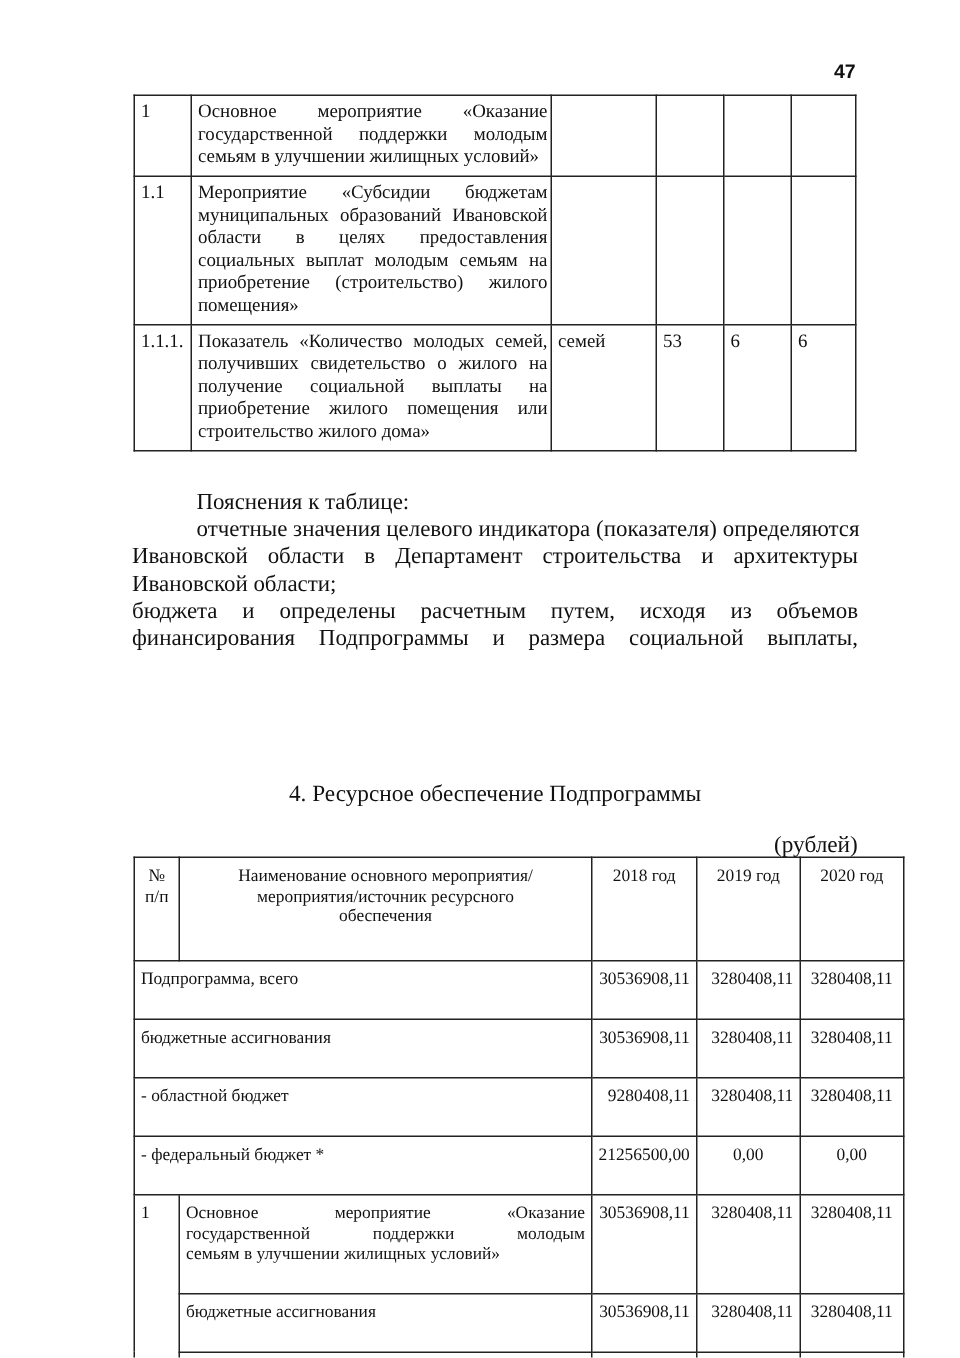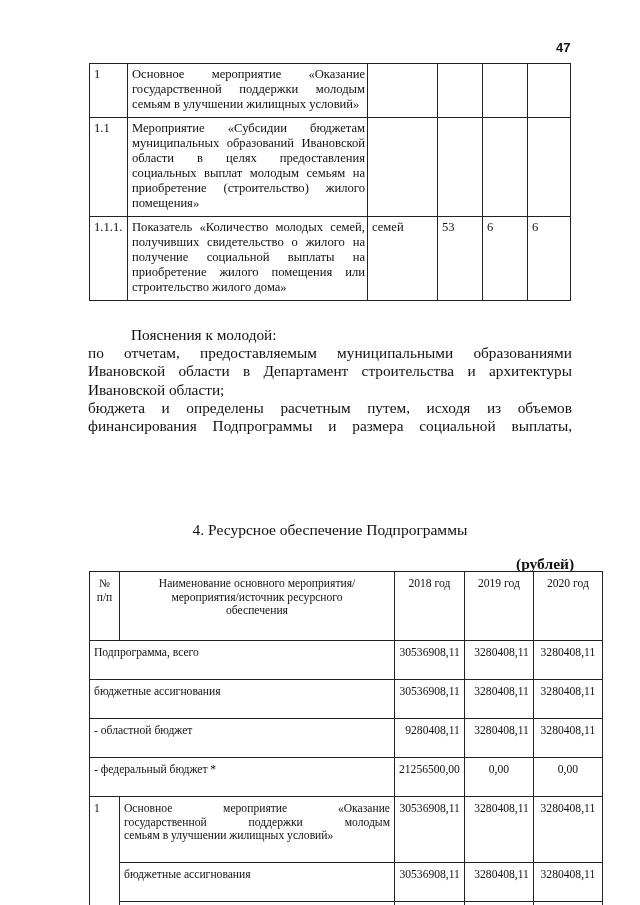--- a/index.html
+++ b/index.html
@@ -20,21 +20,21 @@
 
   .jl { display: block; text-align: justify; text-align-last: justify; }
   .ll { display: block; text-align: left; }
 
   .para-block { position: absolute; left: 88px; width: 484px; font-size: 15.3px; line-height: 18.2px; }
   .para-block p { margin: 0; }
   .jl15 { display: block; text-align: justify; text-align-last: justify; white-space: nowrap; }
   .indent { padding-left: 43px; }
 
   .section-title { position: absolute; left: 0; width: 660px; text-align: center; top: 521px; font-size: 15.5px; }
-  .units { position: absolute; left: 516px; top: 555px; font-size: 15.5px; font-weight: bold; }
+  .units { position: absolute; left: 516px; top: 555px; font-size: 15.5px; }
 
   #resource-table { left: 89px; top: 571px; font-size: 11.6px; line-height: 13.5px; }
   #resource-table td { padding: 5px 4px 19px 4px; }
   #resource-table .r-num { width: 21px; text-align: center; }
   #resource-table .r-name { width: 234px; }
   #resource-table .r-y { width: 60px; text-align: center; }
   #resource-table .r-y3 { width: 60px; }
   #resource-table .hdr td { text-align: center; height: 44px; }
   #resource-table .row td { height: 14px; }
   #resource-table .val { text-align: right; padding-right: 4px; }
@@ -85,22 +85,22 @@
     </td>
     <td class="c-unit">семей</td>
     <td class="c-v">53</td>
     <td class="c-v">6</td>
     <td class="c-v c-v2">6</td>
   </tr>
 </tbody>
   </table>
 
 <div class="para-block" style="top:326px;">
-  <p class="indent">Пояснения к молодой:</p>
-  <span class="jl15">по отчетам, предоставляемым муниципальными образованиями</span>
+  <p class="indent">Пояснения к таблице:</p>
+  <span class="jl15 indent">отчетные значения целевого индикатора (показателя) определяются</span>
   <span class="jl15">Ивановской области в Департамент строительства и архитектуры</span>
   <span class="ll">Ивановской области;</span>
   <span class="jl15">бюджета и определены расчетным путем, исходя из объемов</span>
   <span class="jl15">финансирования Подпрограммы и размера социальной выплаты,</span>
 </div>
 
 <div class="section-title">4. Ресурсное обеспечение Подпрограммы</div>
 <div class="units">(рублей)</div>
 
 <table id="resource-table">

